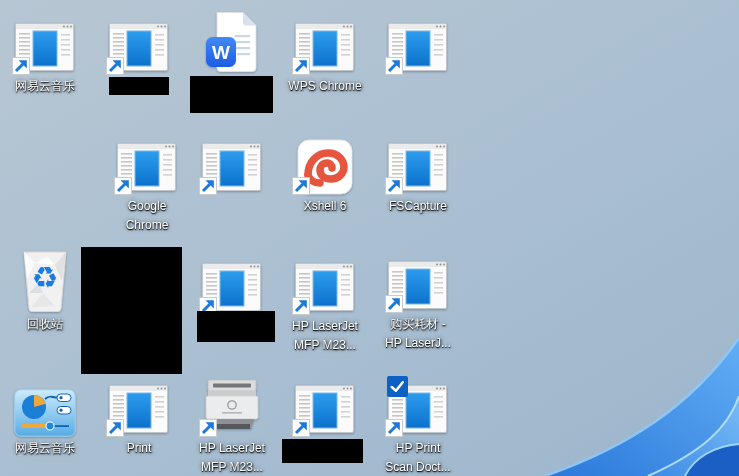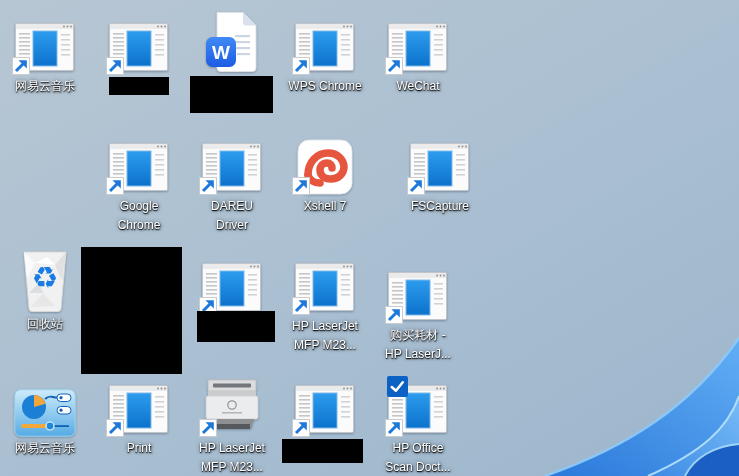--- a/index.html
+++ b/index.html
@@ -207,25 +207,24 @@
 
   <div class="cell" style="left:373px;top:13px">
     <div class="art-wrap">
         <svg class="art" width="60" height="52">
           <use href="#sym-app-window"></use>
         </svg>
       <svg class="shortcut">
           <use href="#sym-arrow"></use>
         </svg>
       </div>
-    <div class="label">WeChat</div>
-  </div>
-
-
-  <div class="cell" style="left:94px;top:133px">
+  </div>
+
+
+  <div class="cell" style="left:102px;top:133px">
     <div class="art-wrap">
         <svg class="art" width="60" height="52">
           <use href="#sym-app-window"></use>
         </svg>
       <svg class="shortcut">
           <use href="#sym-arrow"></use>
         </svg>
       </div>
     <div class="label">Google
 Chrome</div>
@@ -233,37 +232,35 @@
 
   <div class="cell" style="left:187px;top:133px">
     <div class="art-wrap">
         <svg class="art" width="60" height="52">
           <use href="#sym-app-window"></use>
         </svg>
       <svg class="shortcut">
           <use href="#sym-arrow"></use>
         </svg>
       </div>
-    <div class="label">DAREU
-Driver</div>
   </div>
 
   <div class="cell" style="left:280px;top:133px">
     <div class="art-wrap">
         <svg class="art" width="56" height="56">
           <use href="#sym-xshell"></use>
         </svg>
       <svg class="shortcut">
           <use href="#sym-arrow"></use>
         </svg>
       </div>
-    <div class="label">Xshell 7</div>
-  </div>
-
-  <div class="cell" style="left:395px;top:133px">
+    <div class="label">Xshell 6</div>
+  </div>
+
+  <div class="cell" style="left:373px;top:133px">
     <div class="art-wrap">
         <svg class="art" width="60" height="52">
           <use href="#sym-app-window"></use>
         </svg>
       <svg class="shortcut">
           <use href="#sym-arrow"></use>
         </svg>
       </div>
     <div class="label">FSCapture</div>
   </div>
@@ -295,21 +292,21 @@
           <use href="#sym-app-window"></use>
         </svg>
       <svg class="shortcut">
           <use href="#sym-arrow"></use>
         </svg>
       </div>
     <div class="label">HP LaserJet
 MFP M23...</div>
   </div>
 
-  <div class="cell" style="left:373px;top:262px">
+  <div class="cell" style="left:373px;top:251px">
     <div class="art-wrap">
         <svg class="art" width="60" height="52">
           <use href="#sym-app-window"></use>
         </svg>
       <svg class="shortcut">
           <use href="#sym-arrow"></use>
         </svg>
       </div>
     <div class="label">购买耗材 -
 HP LaserJ...</div>
@@ -366,21 +363,21 @@
         <svg class="art" width="60" height="52">
           <use href="#sym-app-window"></use>
         </svg>
       <svg class="shortcut">
           <use href="#sym-arrow"></use>
         </svg>
       <svg class="check">
           <use href="#sym-check"></use>
         </svg>
       </div>
-    <div class="label">HP Office
+    <div class="label">HP Print
 Scan Doct...</div>
   </div>
 
   <div class="redaction" style="left:109px;top:77px;width:60px;height:18px"></div>
   <div class="redaction" style="left:190px;top:76px;width:83px;height:37px"></div>
   <div class="redaction" style="left:81px;top:247px;width:101px;height:127px"></div>
   <div class="redaction" style="left:197px;top:311px;width:78px;height:31px"></div>
   <div class="redaction" style="left:282px;top:439px;width:81px;height:24px"></div>
 
 </div>

